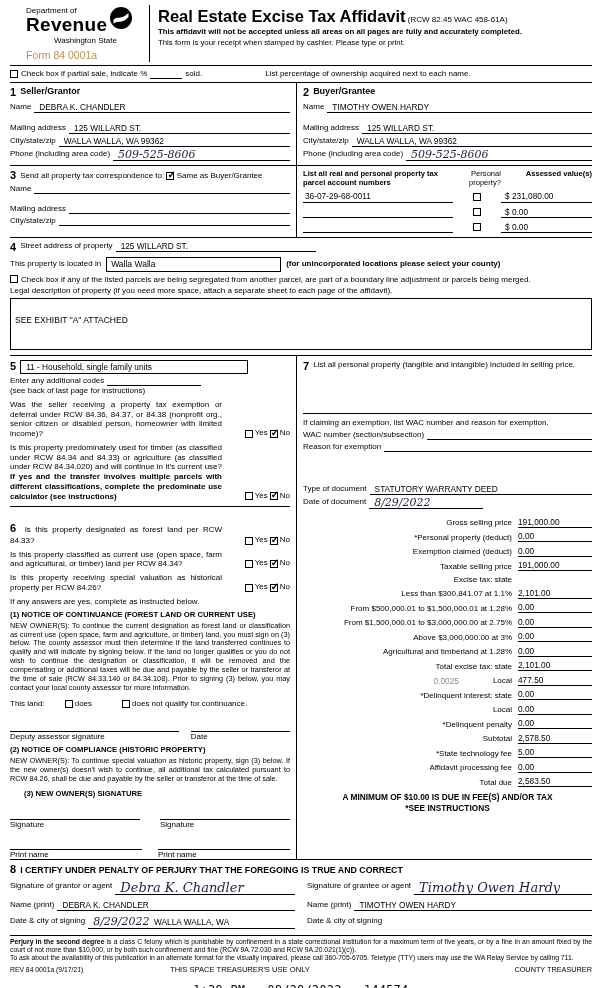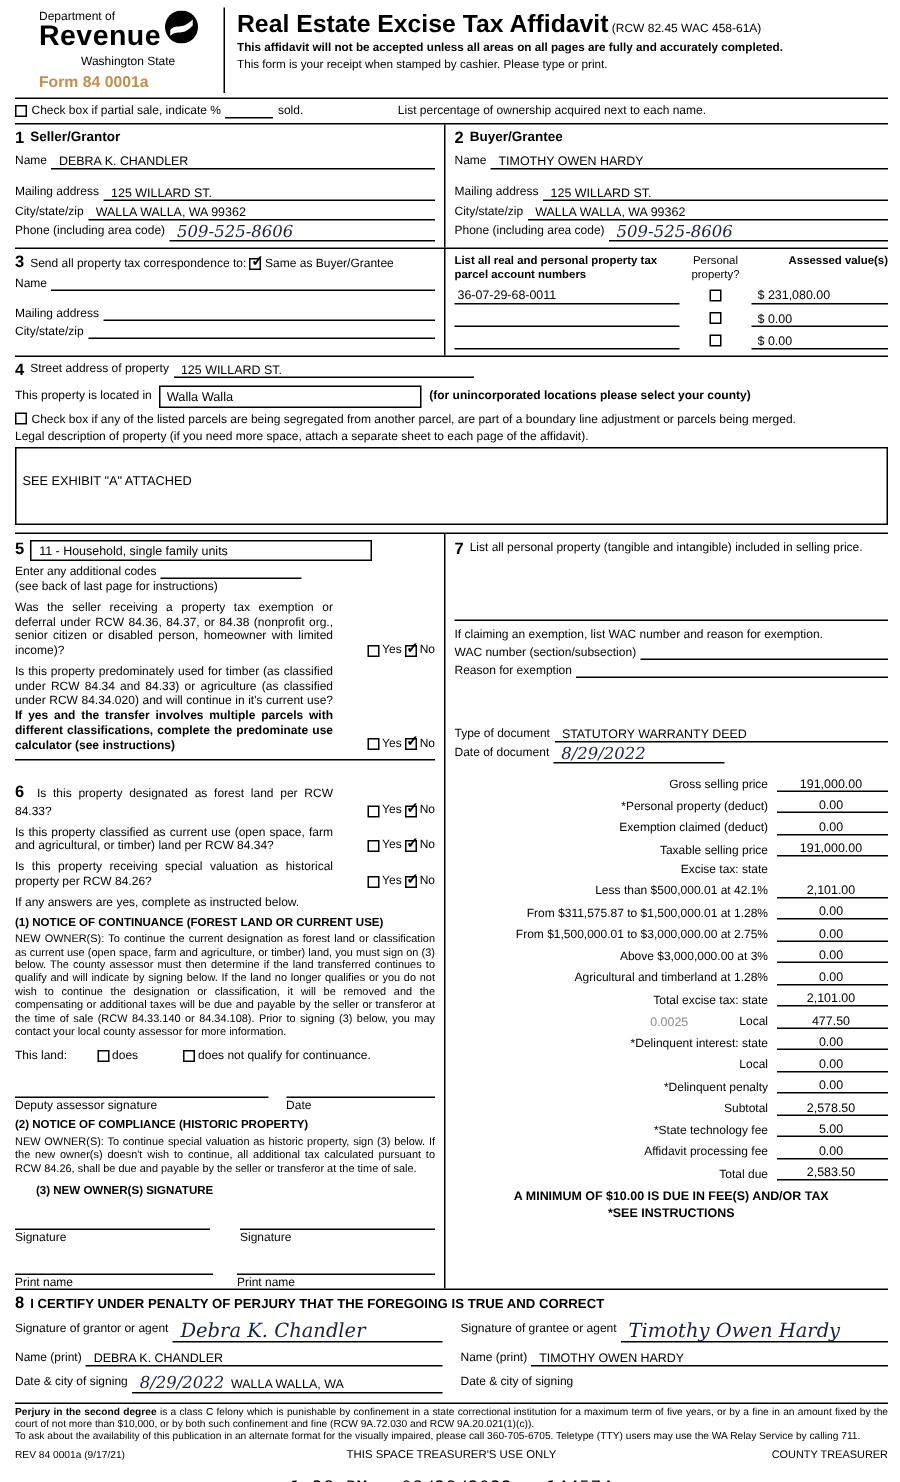--- a/index.html
+++ b/index.html
@@ -9,21 +9,21 @@
   .row{display:flex}
   .b{font-weight:bold}
   .i{}
   .center{text-align:center}
   
   .header{border-bottom:1px solid #000;padding-bottom:3px}
   .agency{width:140px;border-right:1px solid #000;padding:1px 2px 1px 16px}
   .dept-of{font-size:8px}
   .agency-name{font-size:19px;font-weight:bold;margin-top:-3px;letter-spacing:.3px}
   .state{font-size:8px;margin-left:28px}
-  .form-no{color:#bf8f4f;font-weight:bold;font-size:10.5px;margin-top:3px}
+  .form-no{color:#bf8f4f;font-weight:normal;font-size:10.5px;margin-top:3px}
   .logo{margin:1px 0 0 3px}
   .title-block{flex:1;padding:1px 0 0 8px}
   .form-title{font-size:16.5px;font-weight:bold}
   .rcw{font-size:8px}
   .hnote{font-size:7.8px;margin-top:1px}
   
   .cb{display:inline-flex;align-items:center;justify-content:center;width:8px;height:8px;border:1px solid #000;
       flex:none;vertical-align:-1px;position:relative;background:#fff}
   .cb .mark{position:absolute;top:-4px;left:0;font-size:10px;font-weight:bold}
   .sec-num{font-weight:bold;font-size:11px;margin-right:4px;flex:none}
@@ -37,21 +37,21 @@
   .partial{border-bottom:1px solid #000;padding:3px 0;align-items:center;gap:3px}
   .short-ul{width:32px;border-bottom:1px solid #000;height:9px}
   .own{margin-left:60px}
   
   .sec12{border-bottom:1px solid #000}
   .colL{width:287px;border-right:1px solid #000;padding:3px 6px 4px 0}
   .colRt{flex:1;padding:3px 0 4px 6px}.sp8{height:8px}
   
   .sec3{border-bottom:1px solid #000}
   .ph1{width:150px;font-weight:bold;font-size:7.6px}
-  .ph2{width:48px;text-align:center;font-size:7.6px}
+  .ph2{width:48px;text-align:right;font-size:7.6px}
   .ph3{flex:1;text-align:right;font-weight:bold;font-size:7.6px}
   .parcel-row{align-items:flex-end;margin-top:4px}
   .pnum{width:150px;border-bottom:1px solid #000;min-height:10px;font-size:8.3px;padding-left:2px}
   .ppcb{width:48px;text-align:center}
   .pval{flex:1;border-bottom:1px solid #000;min-height:10px;font-size:8.3px;padding-left:4px}
   
   .sec4{border-bottom:1px solid #000;padding:3px 0 0}
   .located-box{border:1px solid #000;width:175px;padding:1px 4px;font-size:8.5px;margin:0 5px;min-height:12px}
   .legal-box{border:1px solid #000;height:52px;margin:2px 0 5px;padding:16px 4px 0;font-size:8.5px}
   
@@ -63,33 +63,33 @@
   .qtext{flex:1;padding-right:4px;text-align:justify}
   .yn{width:64px;display:flex;align-items:flex-end;gap:2px;justify-content:flex-end;padding-bottom:1px}
   .sec6{border-top:1px solid #000;margin-top:5px;padding-top:14px}
   .notice{font-size:7.3px;text-align:justify;margin-top:2px}
   .n-title{font-weight:bold;font-size:7.7px;margin-top:4px}
   .ul-line{border-bottom:1px solid #000;height:11px}
   .hr{border-top:1px solid #000;margin-top:4px}
   
   .trow{display:flex;justify-content:flex-end;align-items:flex-end;margin-top:3.4px}
   .tlabel{text-align:right;padding-right:6px}
-  .tval{width:74px;border-bottom:1px solid #000;text-align:center;font-size:8.3px;padding-right:2px;min-height:10px}
+  .tval{width:74px;border-bottom:1px solid #000;text-align:left;font-size:8.3px;padding-right:2px;min-height:10px}
   .tvalblank{width:74px}
   .tpre{color:#8a8a8a;margin-right:34px;font-size:8.3px}
   
   .sec8{border-bottom:1px solid #000;padding:3px 0 6px}
   .s8col{flex:1;padding-right:8px}
   .s8col+.s8col{padding-right:0;padding-left:4px}
   
   .footer{padding-top:2px;position:relative;height:86px}
   .perjury{font-size:6.8px;text-align:justify}
   .treas{margin-top:3px;align-items:baseline}
   .rev{font-size:6.8px;width:160px}
-  .tso{flex:1;text-align:center;font-size:7.6px}
+  .tso{flex:1;text-align:left;font-size:7.6px}
   .ct{width:160px;text-align:right;font-size:7.3px}
   .stamp{text-align:center;font-family:"DejaVu Sans Mono",monospace;font-size:11.5px;margin-top:8px;letter-spacing:.5px}
   .printnote{position:absolute;right:-8px;bottom:16px;font-style:italic;font-size:8px;font-family:"DejaVu Serif",serif}
 </style>
 </head>
 <body>
 
 <div class="page">
 
   <div class="header row">
@@ -418,25 +418,25 @@
           </div>
         <div class="trow">
             <span class="tlabel">Taxable selling price</span>
             <span class="tval">191,000.00</span>
           </div>
         <div class="trow">
             <span class="tlabel">Excise tax: state</span>
             <span class="tvalblank"></span>
           </div>
         <div class="trow">
-            <span class="tlabel">Less than $500,000.01 at 42.1%</span>
+            <span class="tlabel">Less than $300,841.07 at 1.1%</span>
             <span class="tval">2,101.00</span>
           </div>
         <div class="trow">
-            <span class="tlabel">From $311,575.87 to $1,500,000.01 at 1.28%</span>
+            <span class="tlabel">From $500,000.01 to $1,500,000.01 at 1.28%</span>
             <span class="tval">0.00</span>
           </div>
         <div class="trow">
             <span class="tlabel">From $1,500,000.01 to $3,000,000.00 at 2.75%</span>
             <span class="tval">0.00</span>
           </div>
         <div class="trow">
             <span class="tlabel">Above $3,000,000.00 at 3%</span>
             <span class="tval">0.00</span>
           </div>

